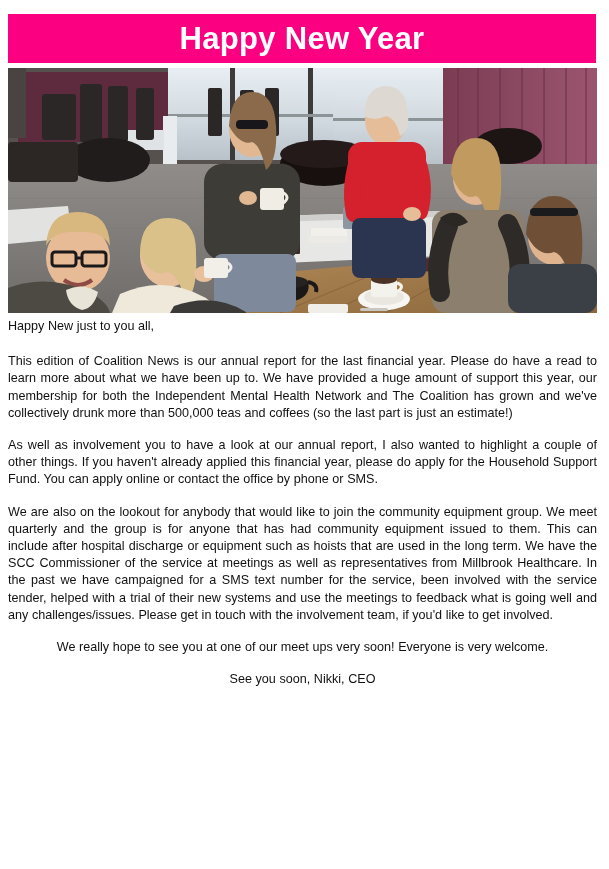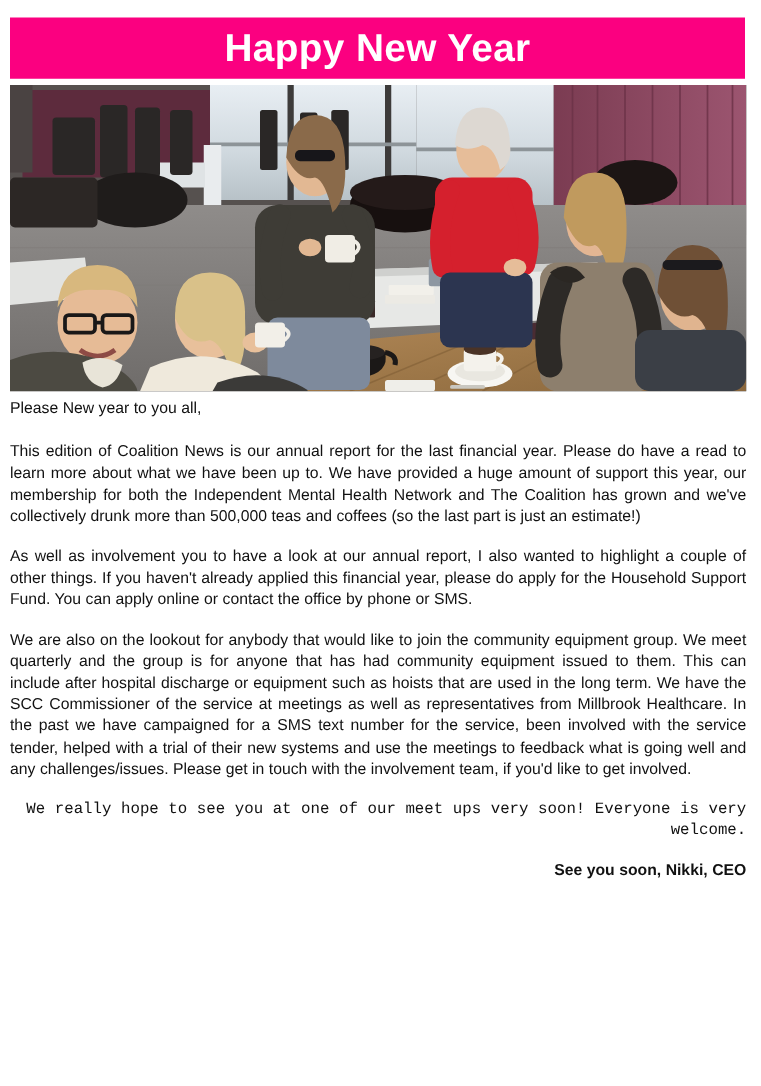--- a/index.html
+++ b/index.html
@@ -67,22 +67,22 @@
   .para {
     font-size: 12.6px;
     line-height: 17.2px;
     text-align: justify;
     text-justify: inter-word;
     margin: 0 0 15px 0;
     color: #111111;
     word-spacing: 0.1px;
   }
   .para.greet { text-align: left; margin-bottom: 18px; }
-  .para.last { text-align: right; margin-bottom: 0; font-family: Liberation Mono, monospace; }
-  .para.signoff { text-align: right; margin-bottom: 0; font-weight: bold; }
+  .para.last { text-align: center; margin-bottom: 0; }
+  .para.signoff { text-align: center; margin-bottom: 0; }
 </style>
 </head>
 <body>
 
 <div class="page">
 
   <div class="banner">
     <div class="banner-title">Happy New Year</div>
   </div>
 
@@ -259,21 +259,21 @@
         <path d="M218 194 q10 5 0 11" stroke="#f2efe8" stroke-width="3" fill="none"></path>
       </g>
 
       <path d="M166 238 q40 -14 72 6 l0 1 L162 245 Z" fill="#3b3a38"></path>
 
       <rect x="0" y="0" width="589" height="245" fill="none"></rect>
     </svg>
   </div>
 
   <div class="article">
-    <p class="para greet">Please New year to you all,</p>
+    <p class="para greet">Happy New just to you all,</p>
     <p class="para">This edition of Coalition News is our annual report for the last financial year. Please do have a read to learn more about what we have been up to. We have provided a huge amount of support this year, our membership for both the Independent Mental Health Network and The Coalition has grown and we've collectively drunk more than 500,000 teas and coffees (so the last part is just an estimate!)</p>
     <p class="para">As well as involvement you to have a look at our annual report, I also wanted to highlight a couple of other things. If you haven't already applied this financial year, please do apply for the Household Support Fund. You can apply online or contact the office by phone or SMS.</p>
     <p class="para">We are also on the lookout for anybody that would like to join the community equipment group. We meet quarterly and the group is for anyone that has had community equipment issued to them. This can include after hospital discharge or equipment such as hoists that are used in the long term. We have the SCC Commissioner of the service at meetings as well as representatives from Millbrook Healthcare. In the past we have campaigned for a SMS text number for the service, been involved with the service tender, helped with a trial of their new systems and use the meetings to feedback what is going well and any challenges/issues. Please get in touch with the involvement team, if you'd like to get involved.</p>
     <p class="para last">We really hope to see you at one of our meet ups very soon! Everyone is very welcome.</p>
     <p class="para signoff" style="margin-top:15px;">See you soon, Nikki, CEO</p>
   </div>
 
 </div>
 
 </body></html>

